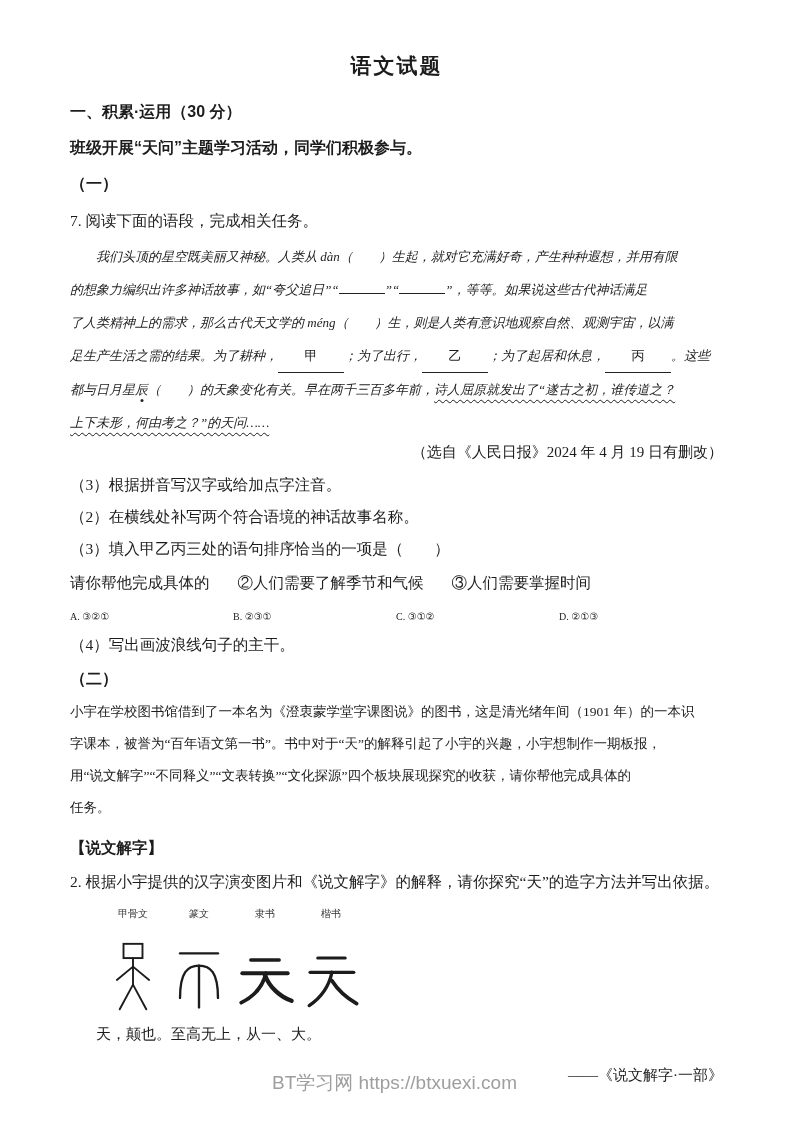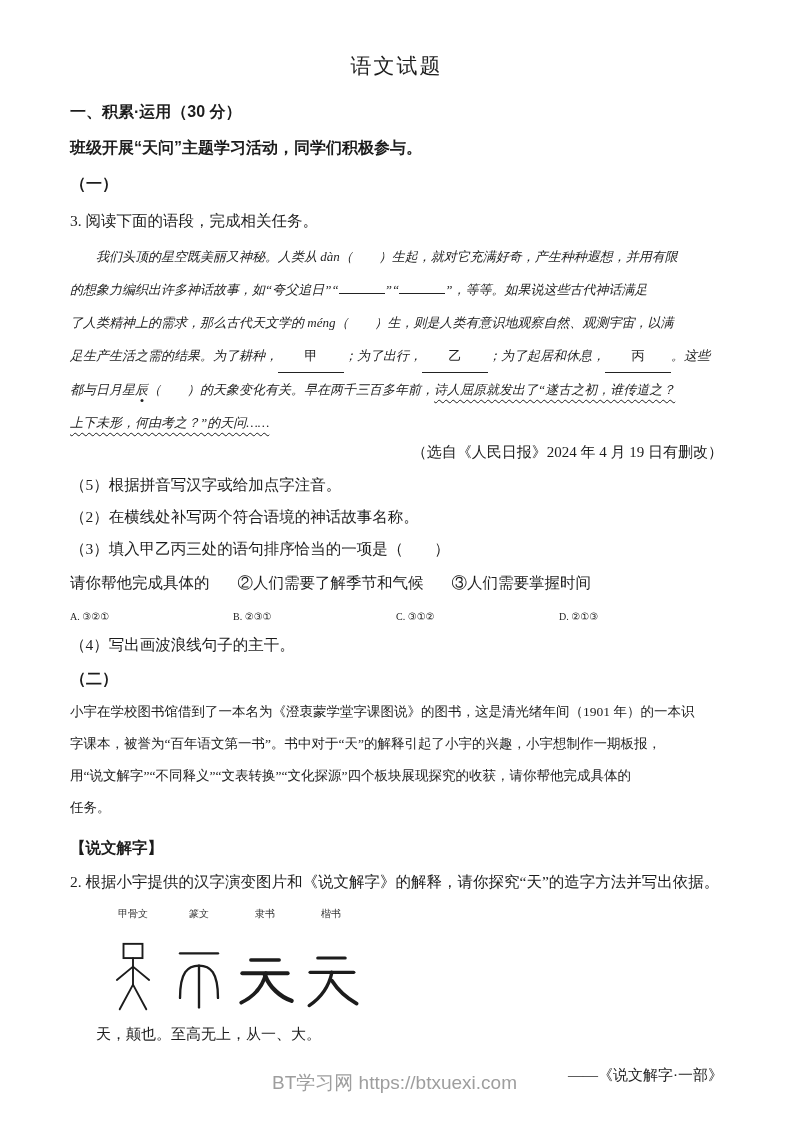--- a/index.html
+++ b/index.html
@@ -3,21 +3,21 @@
 <meta charset="utf-8">
 <style>
   html,body { margin:0; padding:0; background:#ffffff; }
   .page {
     position:relative; width:793px; height:1122px; background:#fff;
     font-family:"Liberation Serif", serif; color:#1c1c1c; overflow:hidden;
   }
   .content { padding:52px 70px 0 70px; }
 
   .title { text-align:center; font-family:"Liberation Sans", sans-serif;
-    font-size:21px; font-weight:normal; letter-spacing:2px; }
+    font-size:21px; font-weight:bold; letter-spacing:2px; }
 
   .h-bold { font-family:"Liberation Sans", sans-serif; font-weight:bold;
     font-size:16px; margin-top:22px; }
   .intro  { font-family:"Liberation Sans", sans-serif; font-weight:bold;
     font-size:16px; margin-top:15px; }
   .part-label { font-family:"Liberation Sans", sans-serif; font-weight:bold;
     font-size:16px; margin-top:15px; }
 
   .stem { font-size:15.5px; margin-top:16px; }
 
@@ -70,34 +70,34 @@
   <div class="content">
 
     <div class="title">语文试题</div>
 
     <div class="h-bold">一、积累·运用（30 分）</div>
 
     <div class="intro">班级开展“天问”主题学习活动，同学们积极参与。</div>
 
     <div class="part-label">（一）</div>
 
-    <div class="stem">3. 阅读下面的语段，完成相关任务。</div>
+    <div class="stem">7. 阅读下面的语段，完成相关任务。</div>
 
     <div class="passage1">
         <div class="pline"><span class="seg seg-n">　　我们头顶的星空既美丽又神秘。人类从 dàn（　　）生起，就对它充满好奇，产生种种遐想，并用有限</span></div>
         <div class="pline"><span class="seg seg-n">的想象力编织出许多神话故事，如“夸父追日”“</span><span class="seg seg-u"></span><span class="seg seg-n">”“</span><span class="seg seg-u"></span><span class="seg seg-n">”，等等。如果说这些古代神话满足</span></div>
         <div class="pline"><span class="seg seg-n">了人类精神上的需求，那么古代天文学的 méng（　　）生，则是人类有意识地观察自然、观测宇宙，以满</span></div>
         <div class="pline"><span class="seg seg-n">足生产生活之需的结果。为了耕种，</span><span class="seg seg-b">甲</span><span class="seg seg-n">；为了出行，</span><span class="seg seg-b">乙</span><span class="seg seg-n">；为了起居和休息，</span><span class="seg seg-b">丙</span><span class="seg seg-n">。这些</span></div>
         <div class="pline"><span class="seg seg-n">都与日月星</span><span class="seg seg-d">辰</span><span class="seg seg-n">（　　）的天象变化有关。早在两千三百多年前，</span><span class="seg seg-w">诗人屈原就发出了“遂古之初，谁传道之？</span></div>
         <div class="pline"><span class="seg seg-w">上下未形，何由考之？”的天问……</span></div>
       </div>
 
     <div class="source">（选自《人民日报》2024 年 4 月 19 日有删改）</div>
 
-    <div class="subq">（5）根据拼音写汉字或给加点字注音。</div>
+    <div class="subq">（3）根据拼音写汉字或给加点字注音。</div>
     <div class="subq">（2）在横线处补写两个符合语境的神话故事名称。</div>
     <div class="subq">（3）填入甲乙丙三处的语句排序恰当的一项是（　　）</div>
 
     <div class="statements">
       <span>请你帮他完成具体的</span>
       <span>②人们需要了解季节和气候</span>
       <span>③人们需要掌握时间</span>
     </div>
 
     <div class="options">

